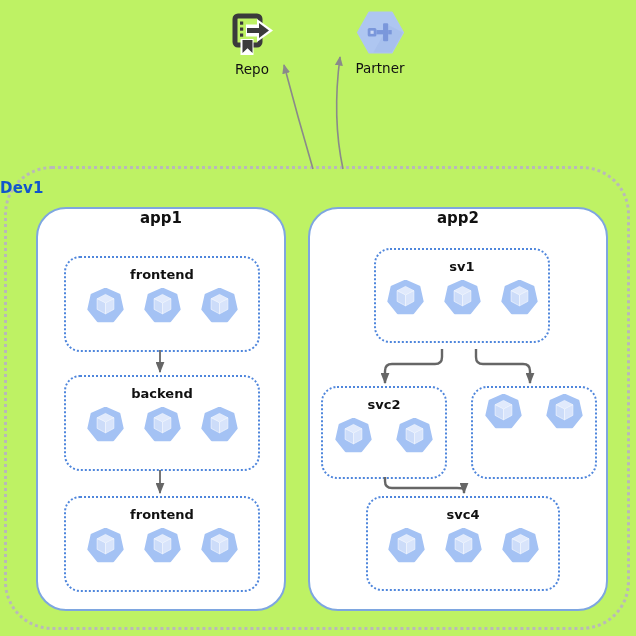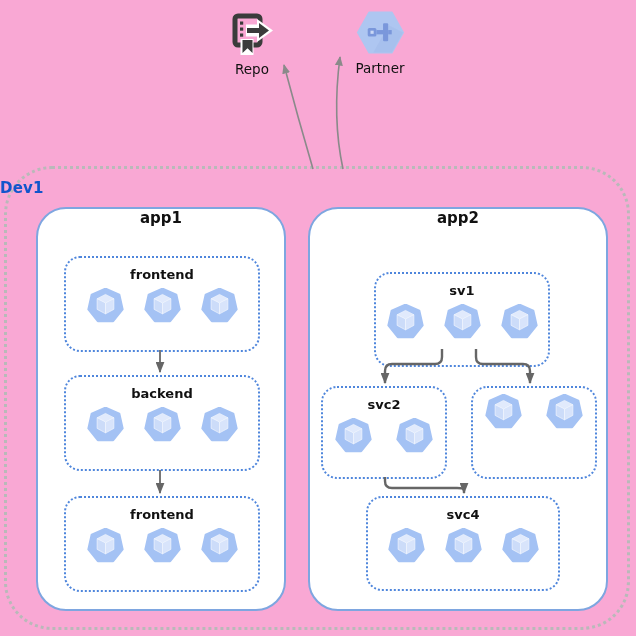--- a/index.html
+++ b/index.html
@@ -1,17 +1,17 @@
 <!DOCTYPE html>
 <html><head>
 <meta charset="utf-8">
 <style>
   html,body{margin:0;padding:0;background:#fff;}
   .stage{
-    position:relative;width:636px;height:636px;background:#f9a8d4;
+    position:relative;width:636px;height:636px;background:#bef264;
     font-family:"DejaVu Sans","Liberation Sans",sans-serif;overflow:hidden;
   }
   
   .ext-node{position:absolute;text-align:center;}
   .ext-icon{display:block;margin:0 auto;}
   .ext-label{font-size:13.5px;color:#111;margin-top:6px;white-space:nowrap;}
   #repo-node{left:222px;top:13px;width:60px;}
   #partner-node{left:348px;top:11px;width:64px;}
 
   
@@ -32,21 +32,21 @@
 
   
   .svc{position:absolute;border:2px dotted #4F86DC;border-radius:16px;background:#fff;}
   .svc-label{text-align:center;margin-top:9px;font-weight:bold;font-size:13px;color:#111;}
   .pods{display:flex;justify-content:center;align-items:center;margin-top:6px;gap:20px;}
   .pods svg{display:block;}
 
   #svc-frontend{left:64px;top:256px;width:192px;height:92px;}
   #svc-backend {left:64px;top:375px;width:192px;height:92px;}
   #svc-database{left:64px;top:496px;width:192px;height:92px;}
-  #svc-sv1 {left:374px;top:272px;width:172px;height:91px;}
+  #svc-sv1 {left:374px;top:248px;width:172px;height:91px;}
   #svc-svc2{left:321px;top:386px;width:122px;height:89px;}
   #svc-svc3{left:471px;top:386px;width:122px;height:89px;}
   #svc-svc4{left:366px;top:496px;width:190px;height:91px;}
   #svc-svc2 .pods,#svc-svc3 .pods{gap:24px;}
 
   
   .overlay{position:absolute;left:0;top:0;width:636px;height:636px;pointer-events:none;z-index:6;}
 </style>
 </head>
 <body>

